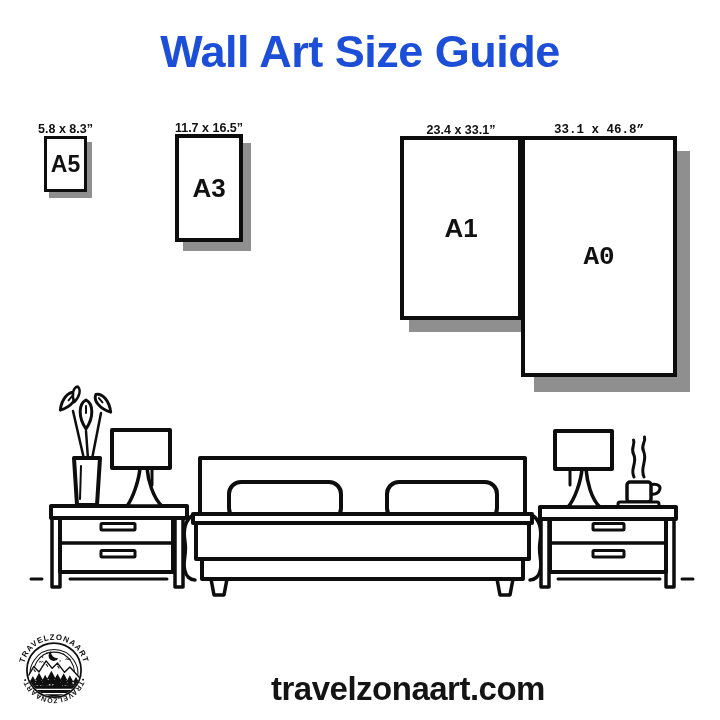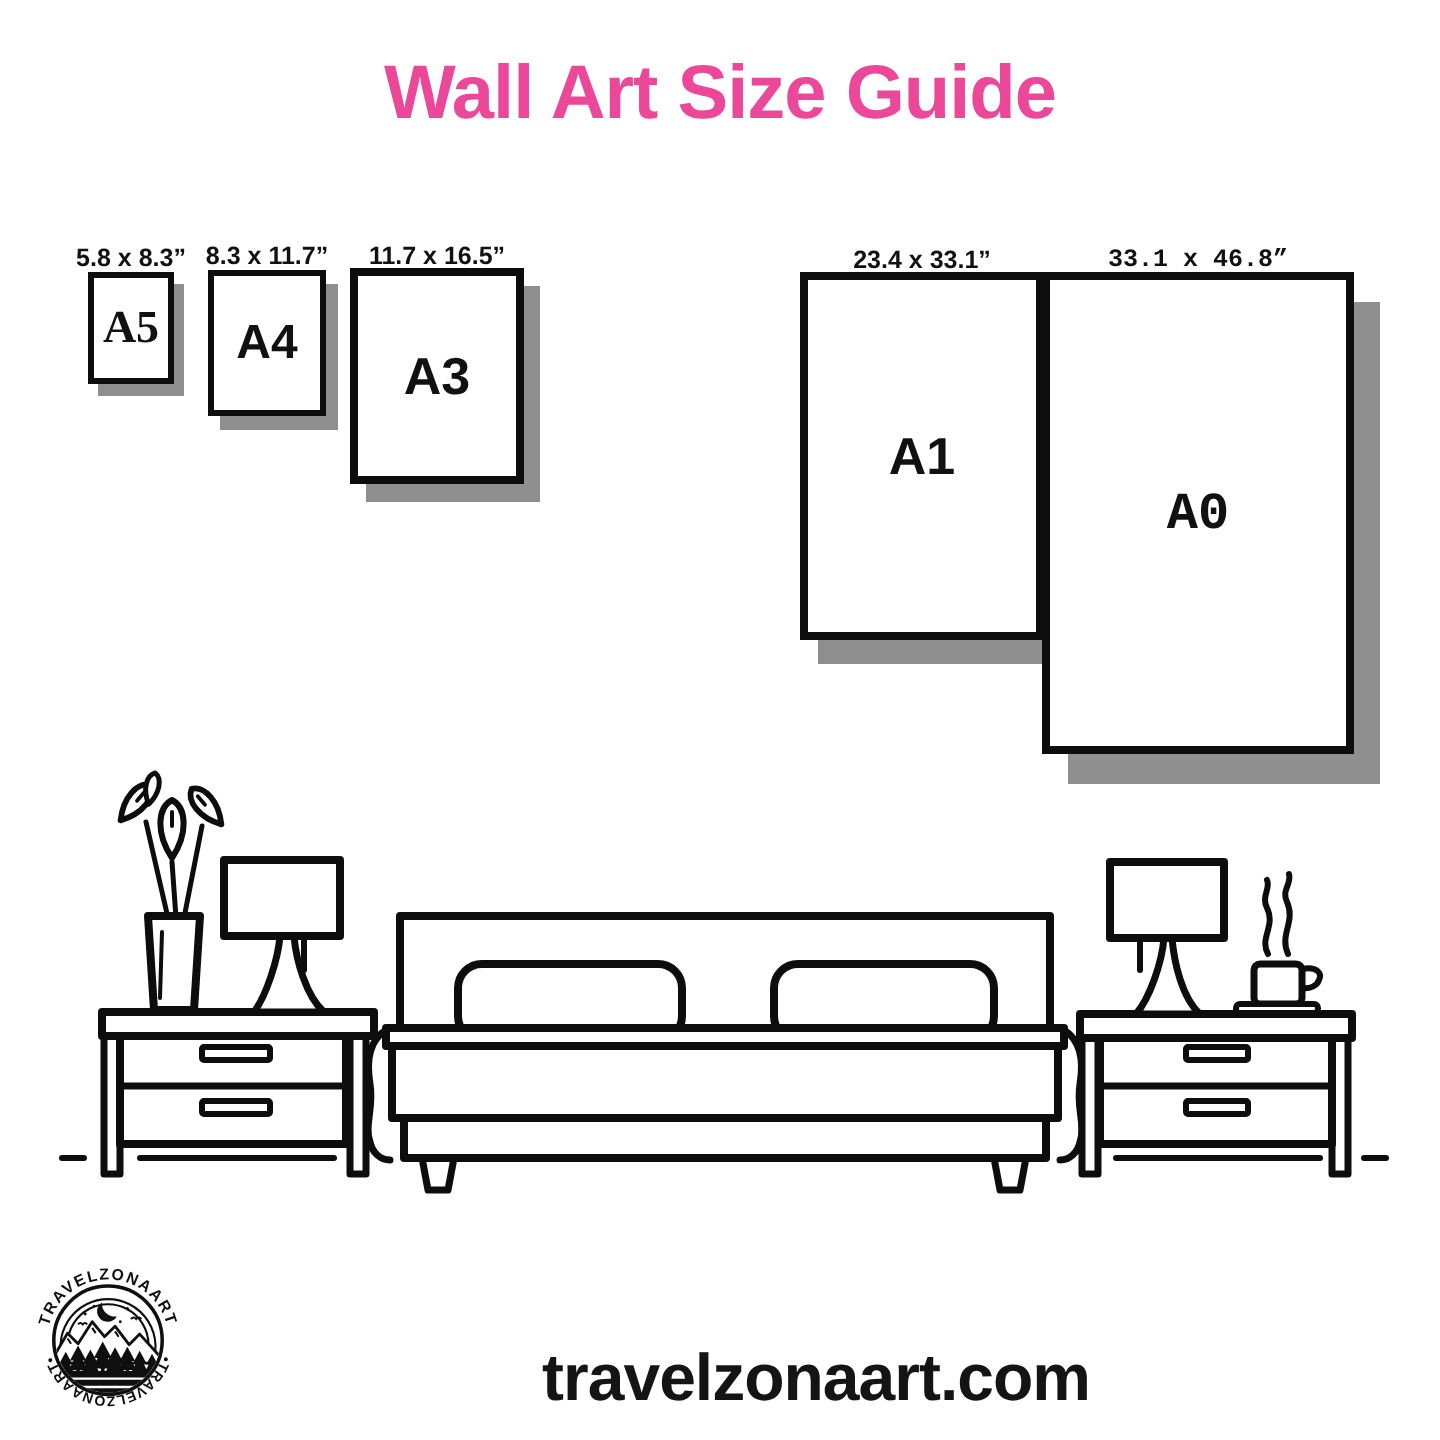--- a/index.html
+++ b/index.html
@@ -3,38 +3,38 @@
 <meta charset="utf-8">
 <style>
   html,body{margin:0;padding:0;background:#fff;}
   #canvas{
     position:relative;width:720px;height:720px;background:#ffffff;
     font-family:"Liberation Sans", sans-serif;overflow:hidden;
   }
   
   .title{
     position:absolute;left:0;right:0;top:26px;text-align:center;
-    font-size:38px;font-weight:700;color:#ec4899;letter-spacing:-0.5px;
+    font-size:45px;font-weight:700;color:#1d4ed8;letter-spacing:-0.5px;
   }
   
   .frame{
     position:absolute;background:#ffffff;border:4px solid #0d0d0d;
     box-sizing:border-box;display:flex;align-items:center;justify-content:center;
     box-shadow:8px 10px 0 #8f8f8f;
   }
   .frame .letter{font-weight:700;color:#111;font-size:26px;}
   .frame .dim{
     position:absolute;left:50%;transform:translateX(-50%);bottom:100%;
     margin-bottom:3px;font-size:12.5px;font-weight:700;color:#111;white-space:nowrap;
   }
   .f-a5{left:44px;top:136px;width:43px;height:56px;border-width:3px;box-shadow:5px 6px 0 #8f8f8f;}
-  .f-a5 .letter{font-size:23px;font-family:Liberation Serif, serif;}
+  .f-a5 .letter{font-size:23px;}
   .f-a4{left:104px;top:135px;width:59px;height:73px;border-width:3px;box-shadow:6px 7px 0 #8f8f8f;}
   .f-a4 .letter{font-size:24px;}
-  .f-a3{left:175px;top:134px;width:87px;height:108px;box-shadow:8px 9px 0 #8f8f8f;}
+  .f-a3{left:175px;top:134px;width:68px;height:108px;box-shadow:8px 9px 0 #8f8f8f;}
   .f-a2{left:263px;top:137px;width:97px;height:136px;box-shadow:8px 10px 0 #8f8f8f;}
   .f-a1{left:400px;top:136px;width:122px;height:184px;box-shadow:9px 12px 0 #8f8f8f;}
   .f-a0{left:521px;top:136px;width:156px;height:241px;box-shadow:13px 15px 0 #8f8f8f;font-family:Liberation Mono, monospace;}
   
   .scene{position:absolute;left:0;top:380px;width:720px;height:230px;}
   
   .logo{position:absolute;left:10px;top:627px;width:88px;height:88px;}
   .logo text{font-family:"Liberation Sans", sans-serif;font-weight:700;fill:#0f0f0f;}
   
   .website{
@@ -45,24 +45,20 @@
 </head>
 <body>
 
 <div id="canvas">
 
   <div class="title">Wall Art Size Guide</div>
 
   <div class="frame f-a5">
     <span class="dim">5.8 x 8.3”</span>
     <span class="letter">A5</span>
-  </div>
-  <div class="frame f-a4">
-    <span class="dim">8.3 x 11.7”</span>
-    <span class="letter">A4</span>
   </div>
   <div class="frame f-a3">
     <span class="dim">11.7 x 16.5”</span>
     <span class="letter">A3</span>
   </div>
   <div class="frame f-a1">
     <span class="dim">23.4 x 33.1”</span>
     <span class="letter">A1</span>
   </div>
   <div class="frame f-a0">

